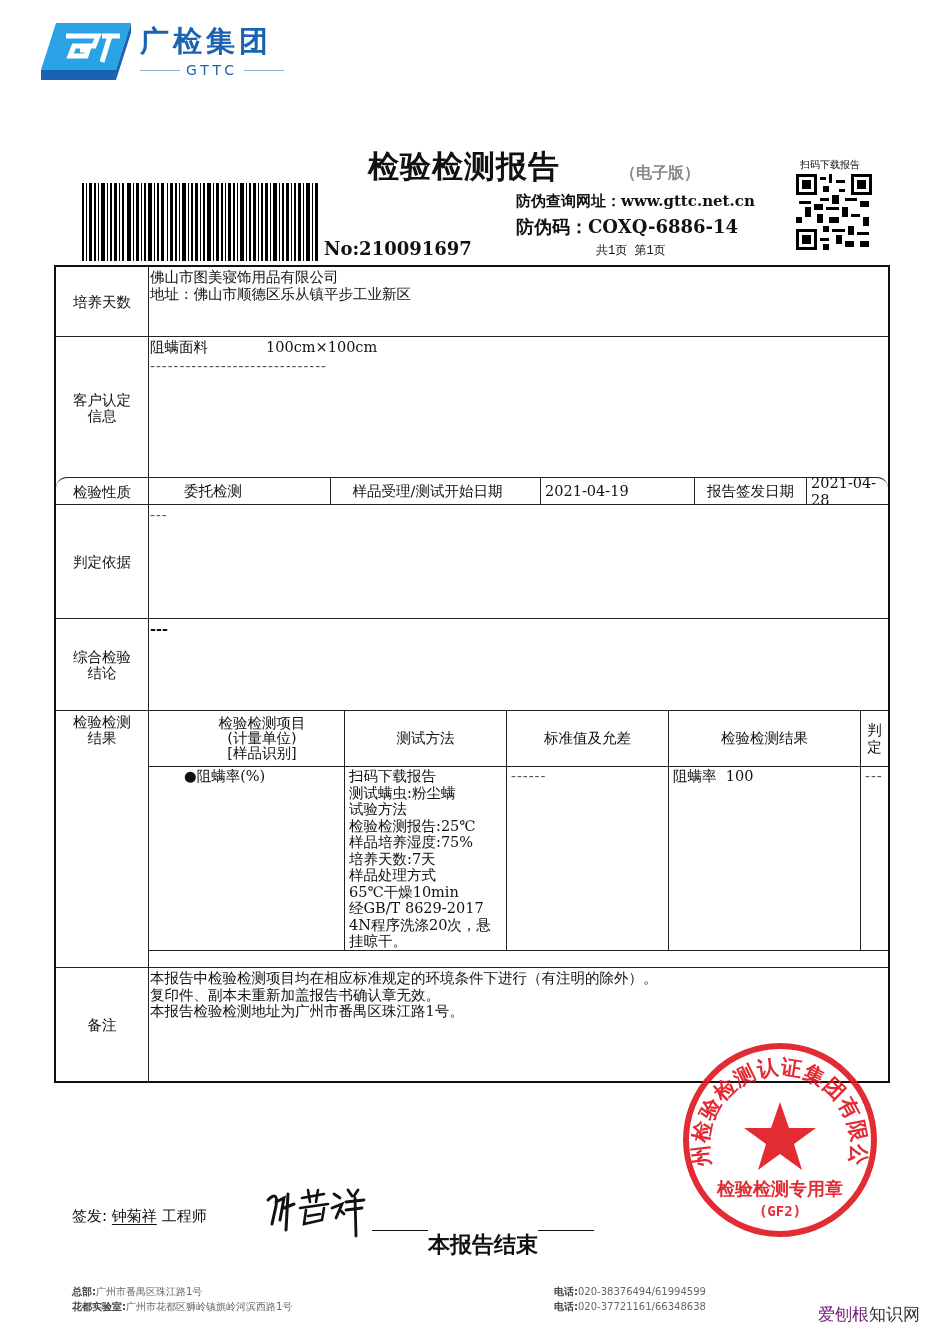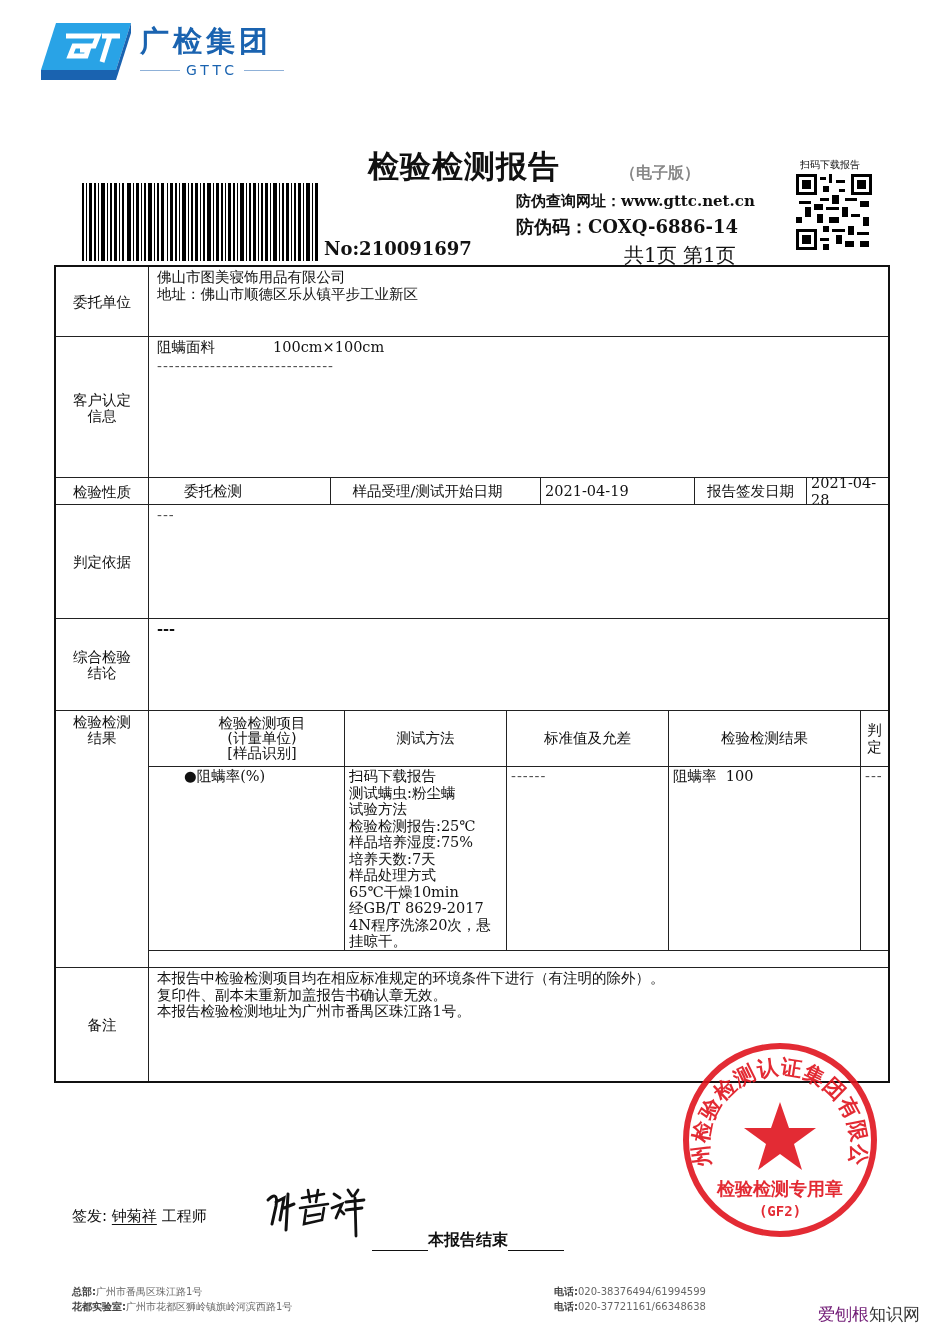--- a/index.html
+++ b/index.html
@@ -9,39 +9,39 @@
   .logo { left:36px; top:18px; width:260px; height:70px; }
   .logo-text { left:140px; top:22px; font-family:"DejaVu Sans","Liberation Sans",sans-serif; font-weight:bold; font-size:29px; color:#1a63b0; letter-spacing:4px; }
   .logo-sub { left:140px; top:62px; width:144px; font-family:"DejaVu Sans","Liberation Sans",sans-serif; font-size:14px; color:#1a63b0; letter-spacing:4px; display:flex; align-items:center; }
   .logo-sub .line { flex:1; height:1px; background:#8fb1d8; }
   .logo-sub .txt { padding:0 6px; }
   
   .title { left:368px; top:146px; font-family:"DejaVu Sans","Liberation Sans",sans-serif; font-weight:bold; font-size:31px; letter-spacing:1px; }
   .edition { left:620px; top:163px; font-family:"DejaVu Sans","Liberation Sans",sans-serif; font-weight:bold; font-size:16px; color:#888; }
   .verify-url { left:516px; top:192px; font-size:15px; font-weight:bold; }
   .verify-code { left:516px; top:215px; font-size:18px; font-weight:bold; }
-  .pages { left:624px; top:242px; font-size:20px; }
+  .pages { left:596px; top:242px; font-size:12px;font-family:Liberation Mono, monospace; }
   .qr-label { left:800px; top:158px; font-size:10px; font-family:"DejaVu Sans","Liberation Sans",sans-serif; }
   .qr { left:796px; top:174px; width:76px; height:76px; }
   .barcode { left:82px; top:183px; width:236px; height:78px; }
   .report-no { left:324px; top:238px; font-size:18px; font-weight:bold; }
   
   .tbl { left:54px; top:265px; width:836px; height:818px; border:2px solid #111; box-sizing:border-box; }
   .row { position:absolute; left:0; right:0; border-top:1.5px solid #222; }
   .row.first { border-top:none; }
   .label { position:absolute; left:0; width:92px; top:0; bottom:0; border-right:1.5px solid #222; display:flex; align-items:center; justify-content:center; text-align:center; font-family:"DejaVu Sans","Liberation Sans",sans-serif; font-size:14.5px; line-height:16px; }
-  .content { position:absolute; left:94px; right:0; top:0; bottom:0; padding:2px 7px; font-size:14.5px; line-height:16.5px; }
+  .content { position:absolute; left:94px; right:0; top:0; bottom:0; padding:2px 0; font-size:14.5px; line-height:16.5px; }
   .cell { position:absolute; top:0; bottom:0; box-sizing:border-box; border-left:1.5px solid #222; font-size:14.5px; line-height:16.5px; padding:2px 4px;margin-left:32px; }
   .hdr { display:flex; align-items:center; justify-content:center; text-align:center; font-family:"DejaVu Sans","Liberation Sans",sans-serif; }
   .dash { letter-spacing:1px; color:#555; }
   
   .sign-label { left:72px; top:1207px; font-size:15px; font-family:"DejaVu Sans","Liberation Sans",sans-serif; }
   .sign-label u { text-underline-offset:3px; }
   .signature { left:262px; top:1180px; width:110px; height:60px; }
-  .end-mark { left:372px; top:1230px; font-size:16px; font-weight:bold; font-family:Liberation Sans, sans-serif; display:flex; align-items:flex-end; }
+  .end-mark { left:372px; top:1230px; font-size:22px; font-weight:bold; font-family:Liberation Sans, sans-serif; display:flex; align-items:flex-start; }
   .end-mark .line { width:56px; height:1px; background:#111; }
   
   .stamp { left:680px; top:1040px; width:200px; height:200px; }
   
   .footer { font-family:"DejaVu Sans","Liberation Sans",sans-serif; font-size:10px; color:#666; line-height:15px; }
   .footer b { color:#444; }
   .watermark { left:818px; top:1303px; font-family:"DejaVu Sans","Liberation Sans",sans-serif; font-size:17px; }
   .watermark .a { color:#701a75; }
   .watermark .b { color:#333; }
 </style>
@@ -175,38 +175,38 @@
       <rect x="224" y="0" width="4" height="78"></rect>
       <rect x="230" y="0" width="1" height="78"></rect>
       <rect x="233" y="0" width="3" height="78"></rect>
   </g>
 </svg>
 <div class="abs report-no"><span>No:</span><span>210091697</span></div>
 
 <div class="abs tbl">
 
   <div class="row first" style="top:0;height:69px;">
-    <div class="label">委托单位</div>
+    <div class="label">培养天数</div>
     <div class="content">
       <div>佛山市图美寝饰用品有限公司</div>
       <div>地址：佛山市顺德区乐从镇平步工业新区</div>
     </div>
   </div>
 
   <div class="row" style="top:69px;height:141px;">
     <div class="label">
       <div><span>客户认定</span><br><span>信息</span></div>
     </div>
     <div class="content">
       <div><span style="display:inline-block;width:116px;">阻螨面料</span><span>100cm×100cm</span></div>
       <div class="dash" style="margin-top:2px;">------------------------------</div>
     </div>
   </div>
 
-  <div class="row" style="top:210px;height:27px;">
+  <div class="row" style="top:210px;height:27px;border-radius:11px;">
     <div class="label">检验性质</div>
     <div class="cell" style="left:92px;width:150px;border-left:none;display:flex;align-items:center;font-family:'DejaVu Sans','Liberation Sans',sans-serif;">委托检测</div>
     <div class="cell hdr" style="left:242px;width:194px;">样品受理/测试开始日期</div>
     <div class="cell" style="left:452px;width:170px;display:flex;align-items:center;">2021-04-19</div>
     <div class="cell hdr" style="left:606px;width:112px;">报告签发日期</div>
     <div class="cell" style="left:718px;right:0;display:flex;align-items:center;">2021-04-28</div>
   </div>
 
   <div class="row" style="top:237px;height:114px;">
     <div class="label">判定依据</div>

